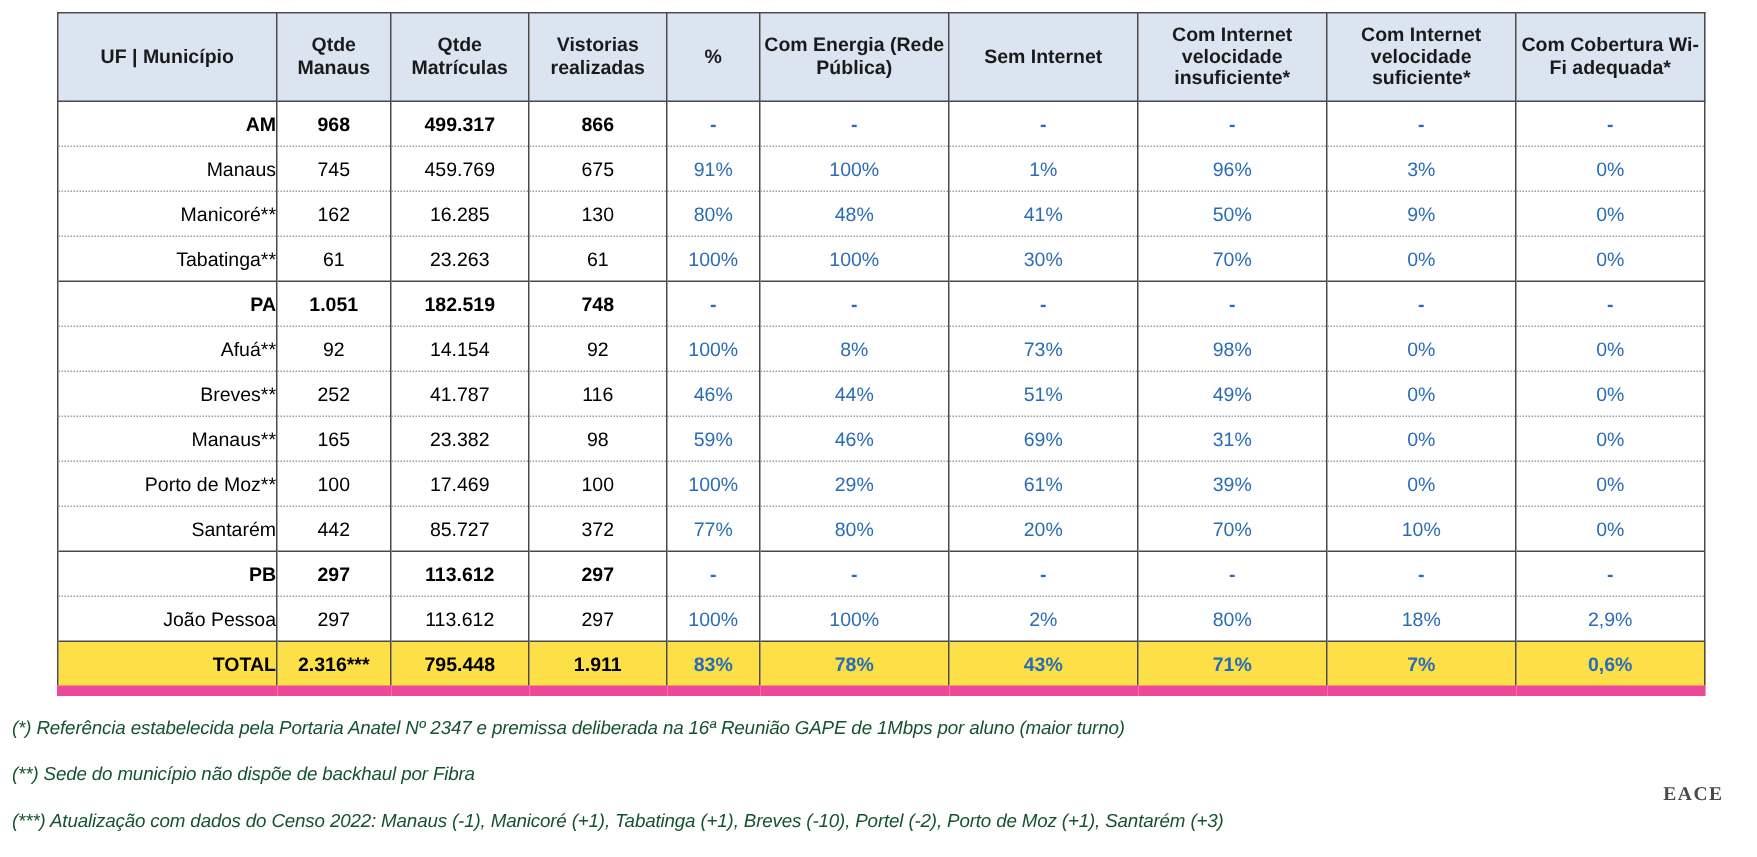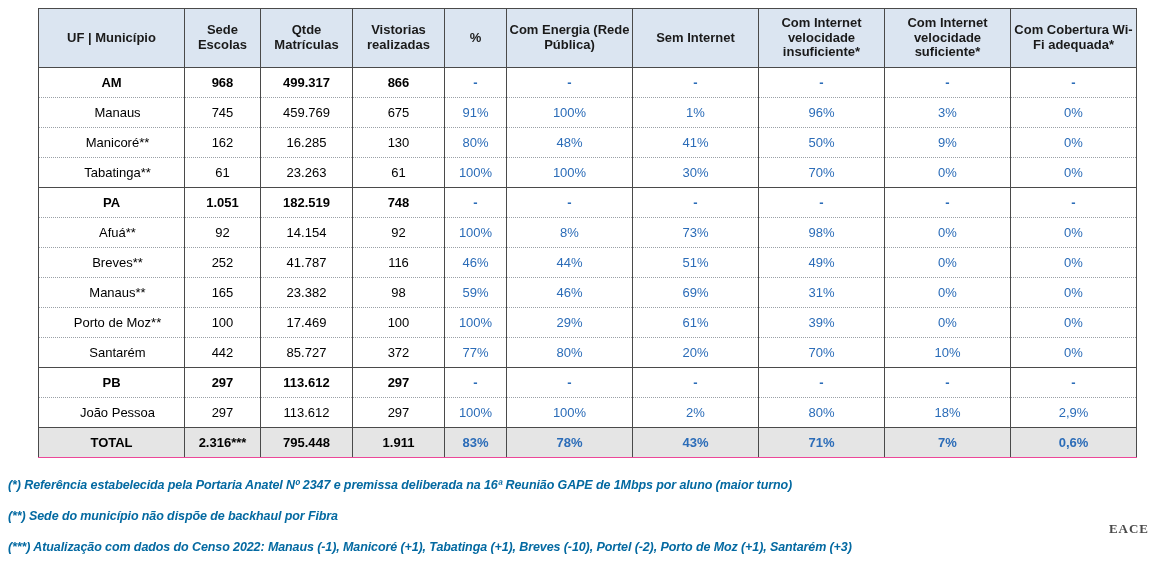--- a/index.html
+++ b/index.html
@@ -50,26 +50,26 @@
     text-align: center;
     border-bottom: 1px dotted #9aa0a6;
   }
   tbody tr.group-row td {
     font-weight: bold;
     border-top: 1px solid #4a4a4a;
     border-bottom: 1px dotted #9aa0a6;
   }
   tbody tr.total-row td {
     font-weight: bold;
-    background: #e5e5e5;
+    background: #fde047;
     border-top: 1px solid #4a4a4a;
-    border-bottom: 1px solid #ec4899;
+    border-bottom: 7px solid #ec4899;
   }
   td.name-cell {
-    text-align: center;
+    text-align: right;
     padding-left: 12px;
   }
   td.name-cell.child {
     padding-left: 12px;
   }
   td.blue {
     color: #2b6cb8;
   }
   tbody tr.total-row td.blue {
     color: #2b6cb8;
@@ -82,22 +82,22 @@
   .col-wide  { width: 126px; }
   .notes {
     position: absolute;
     left: 8px;
     top: 478px;
     width: 1100px;
   }
   .note {
     font-size: 12.5px;
     font-style: italic;
-    font-weight: bold;
-    color: #0369a1;
+    font-weight: normal;
+    color: #14532d;
     margin-bottom: 17px;
     letter-spacing: -0.1px;
   }
   .logo {
     position: absolute;
     right: 22px;
     bottom: 34px;
     font-size: 13px;
     font-weight: bold;
     letter-spacing: 1px;
@@ -119,21 +119,21 @@
       <col class="col-pct">
       <col class="col-wide">
       <col class="col-wide">
       <col class="col-wide">
       <col class="col-wide">
       <col class="col-wide">
     </colgroup>
     <thead>
       <tr>
         <th>UF | Município</th>
-        <th>Sede Escolas</th>
+        <th>Qtde Manaus</th>
         <th>Qtde Matrículas</th>
         <th>Vistorias realizadas</th>
         <th>%</th>
         <th>Com Energia (Rede Pública)</th>
         <th>Sem Internet</th>
         <th>Com Internet velocidade insuficiente*</th>
         <th>Com Internet velocidade suficiente*</th>
         <th>Com Cobertura Wi-Fi adequada*</th>
       </tr>
     </thead>

